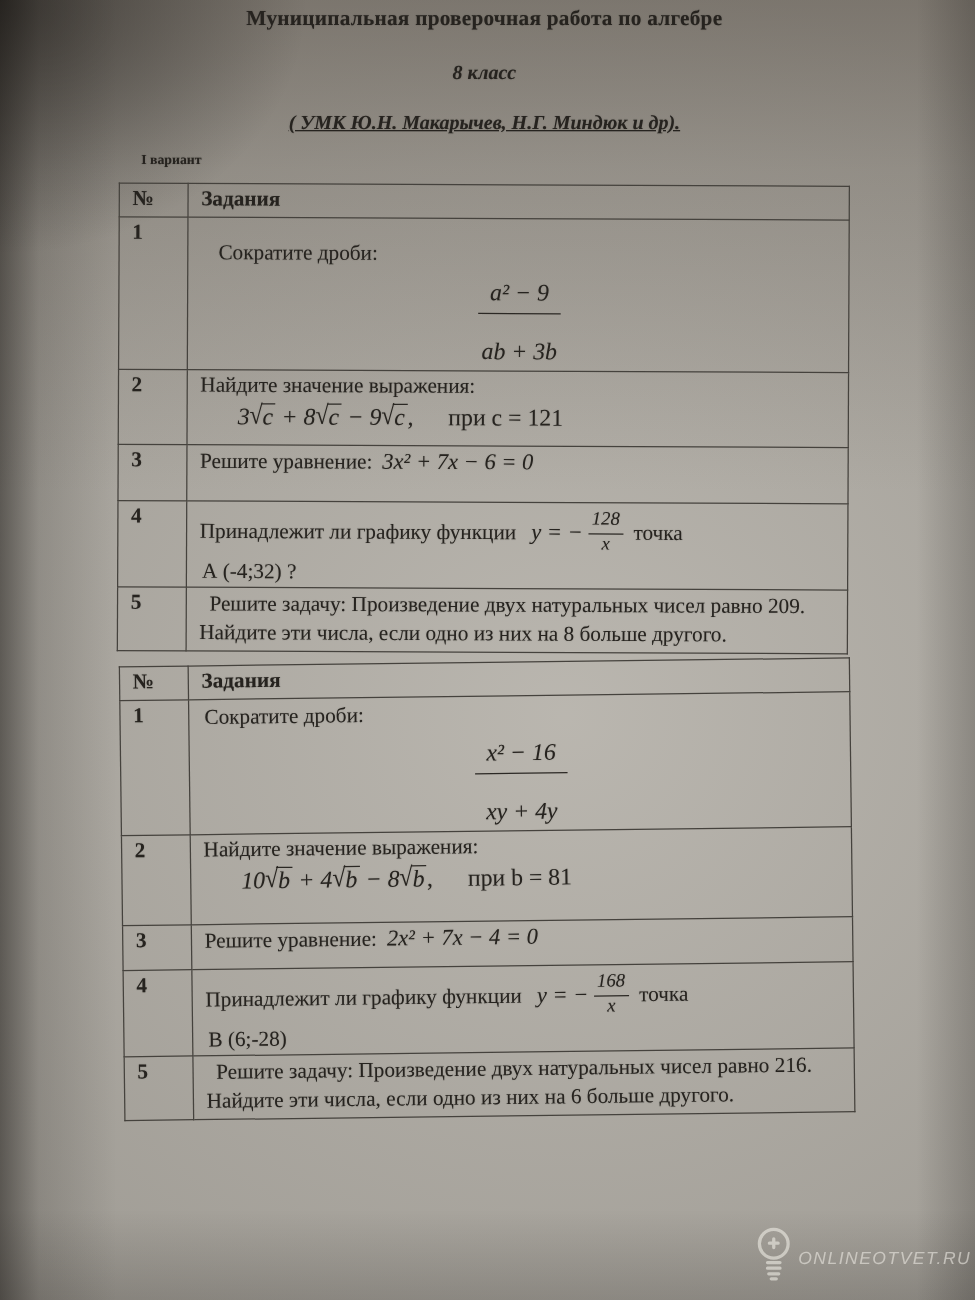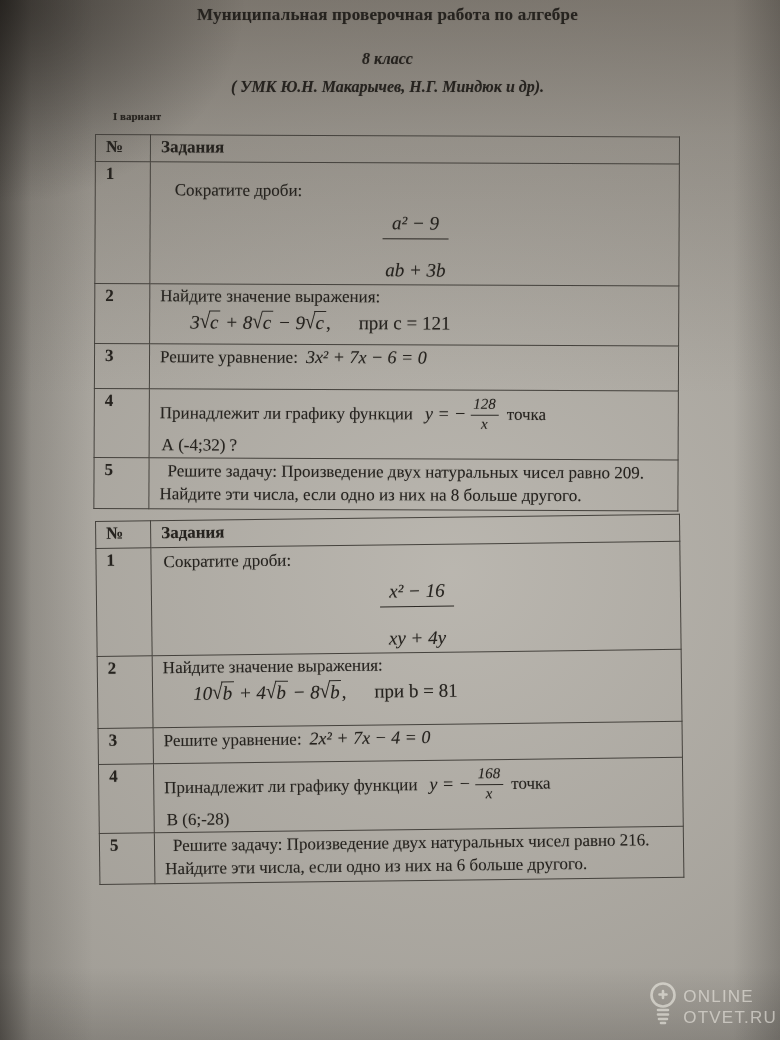--- a/index.html
+++ b/index.html
@@ -17,21 +17,21 @@
       linear-gradient(to bottom, rgba(64,55,46,0.38) 0%, rgba(64,55,46,0.18) 13%, rgba(0,0,0,0) 38%),
       radial-gradient(85% 60% at 58% 55%, rgba(255,255,255,0.10), rgba(0,0,0,0.10) 95%),
       #b2aea6;
   }
   .content{position:absolute;left:95px;top:0;width:585px;}
   .hdr{text-align:center;}
   .title{margin-top:5px;font-size:17px;font-weight:bold;letter-spacing:.2px;
          text-shadow:0 0 1px rgba(38,35,31,.4);}
   .sub{font-weight:bold;font-style:italic;font-size:16px;text-shadow:0 0 1px rgba(38,35,31,.35);}
   .sub.grade{margin-top:25px;}
-  .sub.umk{margin-top:10px;}
+  .sub.umk{margin-top:22px;text-decoration:underline;}
   .sub.date{margin-top:24px;}
   .variant-label{margin-top:14px;margin-left:18px;font-weight:bold;font-size:11px;
                  text-shadow:0 0 1px rgba(38,35,31,.4);}
   .variant2 .variant-label{margin-top:82px;}
   .doc-table{width:100%;border-collapse:collapse;margin-top:12px;
              font-size:17px;text-shadow:0 0 1px rgba(38,35,31,.3);}
   .doc-table th,.doc-table td{
     border:1.6px solid #45423d;vertical-align:top;padding:2px 8px 2px 10px;text-align:left;
   }
   .num-col{width:36px;}
@@ -59,21 +59,21 @@
   .row4-line1{display:flex;align-items:center;flex-wrap:nowrap;margin-top:3px;}
   .func{font-style:italic;margin-left:12px;font-size:18px;}
   .frac-inline{display:inline-flex;flex-direction:column;align-items:center;
                font-style:italic;font-size:15px;line-height:1.15;margin:0 8px 0 4px;}
   .frac-inline .fnum{border-bottom:1.5px solid #2b2824;padding:0 3px 1px;}
   .point-line{margin-top:4px;margin-left:2px;}
   .task5-text{text-indent:8px;line-height:1.35;}
   .watermark{position:absolute;right:3px;bottom:6px;display:flex;align-items:center;
              font-family:"Liberation Sans","DejaVu Sans",sans-serif;
              color:rgba(236,234,226,0.60);}
-  .wm-text{display:flex;flex-direction:column;font-size:17px;letter-spacing:1.2px;line-height:1.25;}
+  .wm-text{display:flex;font-size:14px;letter-spacing:1.2px;line-height:1.25;font-style:italic;}
   .bulb{margin-right:3px;opacity:.62;}
 </style>
 </head>
 <body>
 
 <div class="photo">
   <div class="content">
 
     <div class="hdr">
       <div class="title">Муниципальная проверочная работа по алгебре</div>

